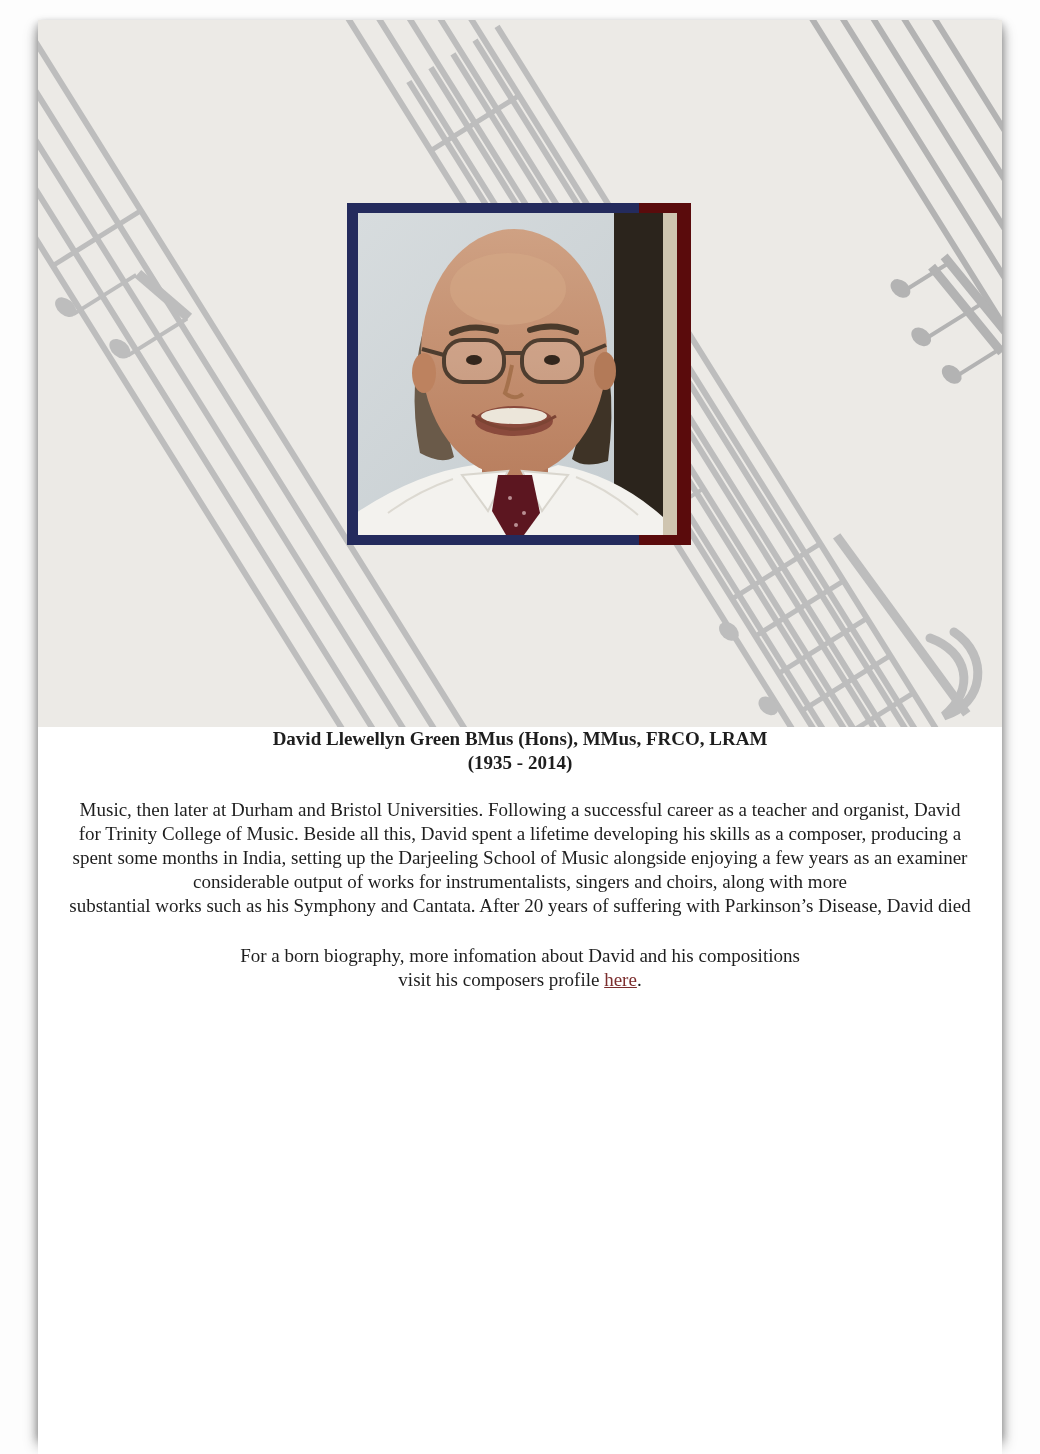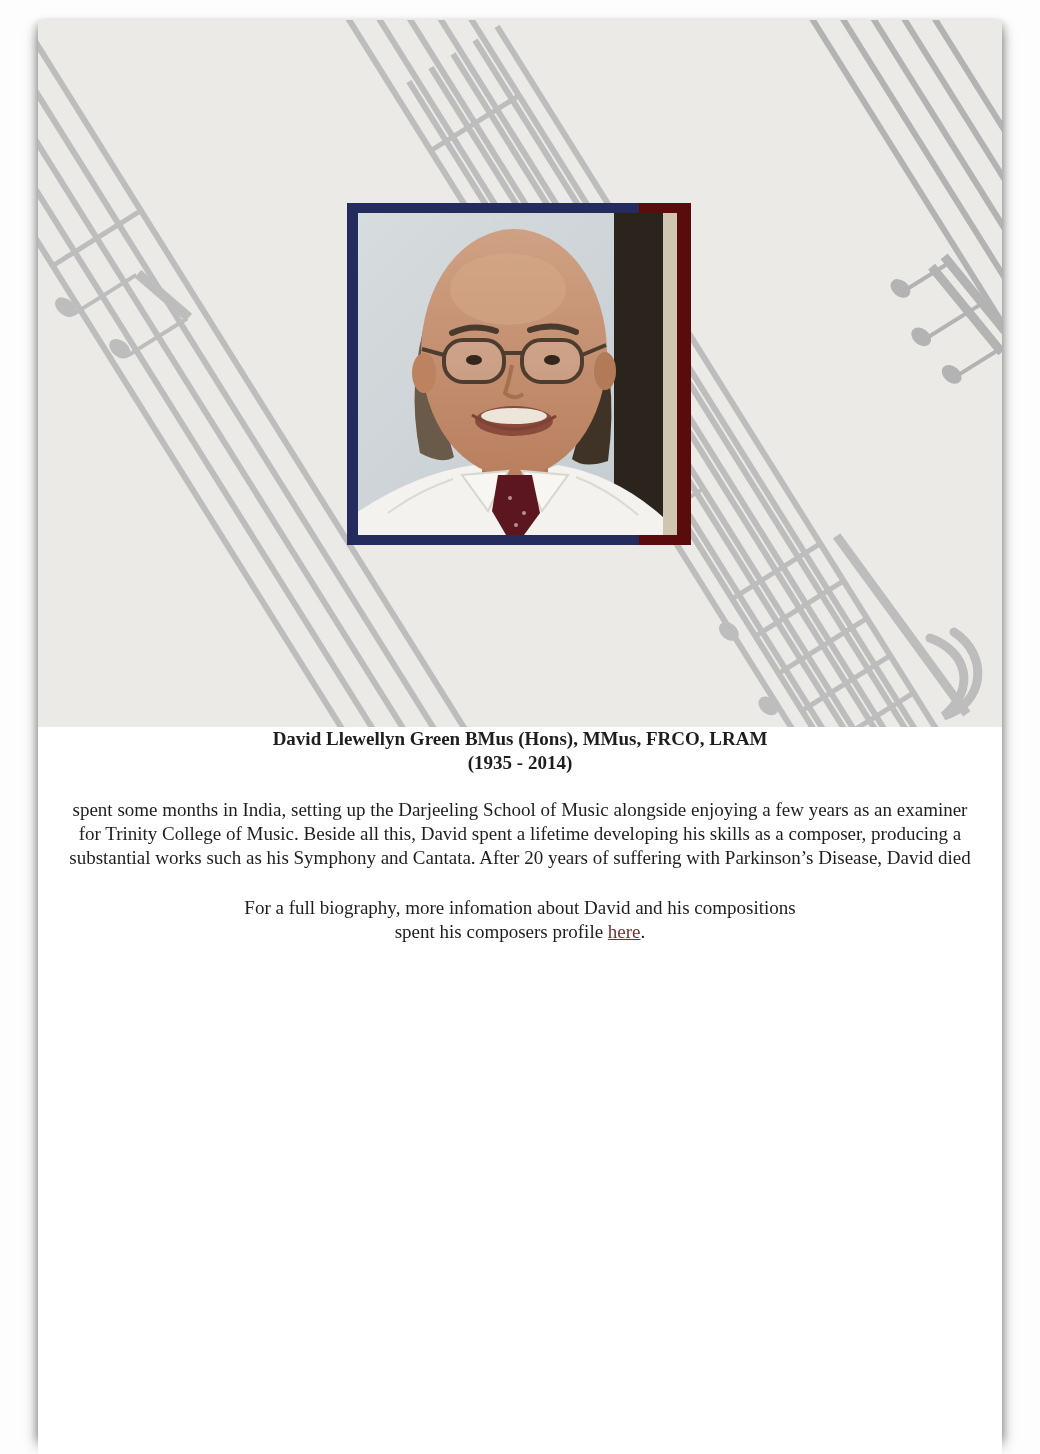--- a/index.html
+++ b/index.html
@@ -158,24 +158,26 @@
     </div>
   </div>
 
   <div class="content">
     <h1>
       <span class="t-line">David Llewellyn Green BMus (Hons), MMus, FRCO, LRAM</span>
       <span class="t-line">(1935 - 2014)</span>
     </h1>
 
     <p class="bio">
+      <span class="b-line">Music, then later at Durham and Bristol Universities. Following a successful career as a teacher and organist, David</span>
+      <span class="b-line">for Trinity College of Music. Beside all this, David spent a lifetime developing his skills as a composer, producing a</span>
       <span class="b-line">spent some months in India, setting up the Darjeeling School of Music alongside enjoying a few years as an examiner</span>
-      <span class="b-line">for Trinity College of Music. Beside all this, David spent a lifetime developing his skills as a composer, producing a</span>
+      <span class="b-line">considerable output of works for instrumentalists, singers and choirs, along with more</span>
       <span class="b-line">substantial works such as his Symphony and Cantata. After 20 years of suffering with Parkinson’s Disease, David died</span>
     </p>
 
     <p class="footer-note">
-      <span class="b-line">For a full biography, more infomation about David and his compositions</span>
-      <span class="b-line"><span>spent his composers profile </span><a href="#">here</a><span>.</span></span>
+      <span class="b-line">For a born biography, more infomation about David and his compositions</span>
+      <span class="b-line"><span>visit his composers profile </span><a href="#">here</a><span>.</span></span>
     </p>
   </div>
 
 </div>
 
 </body></html>

